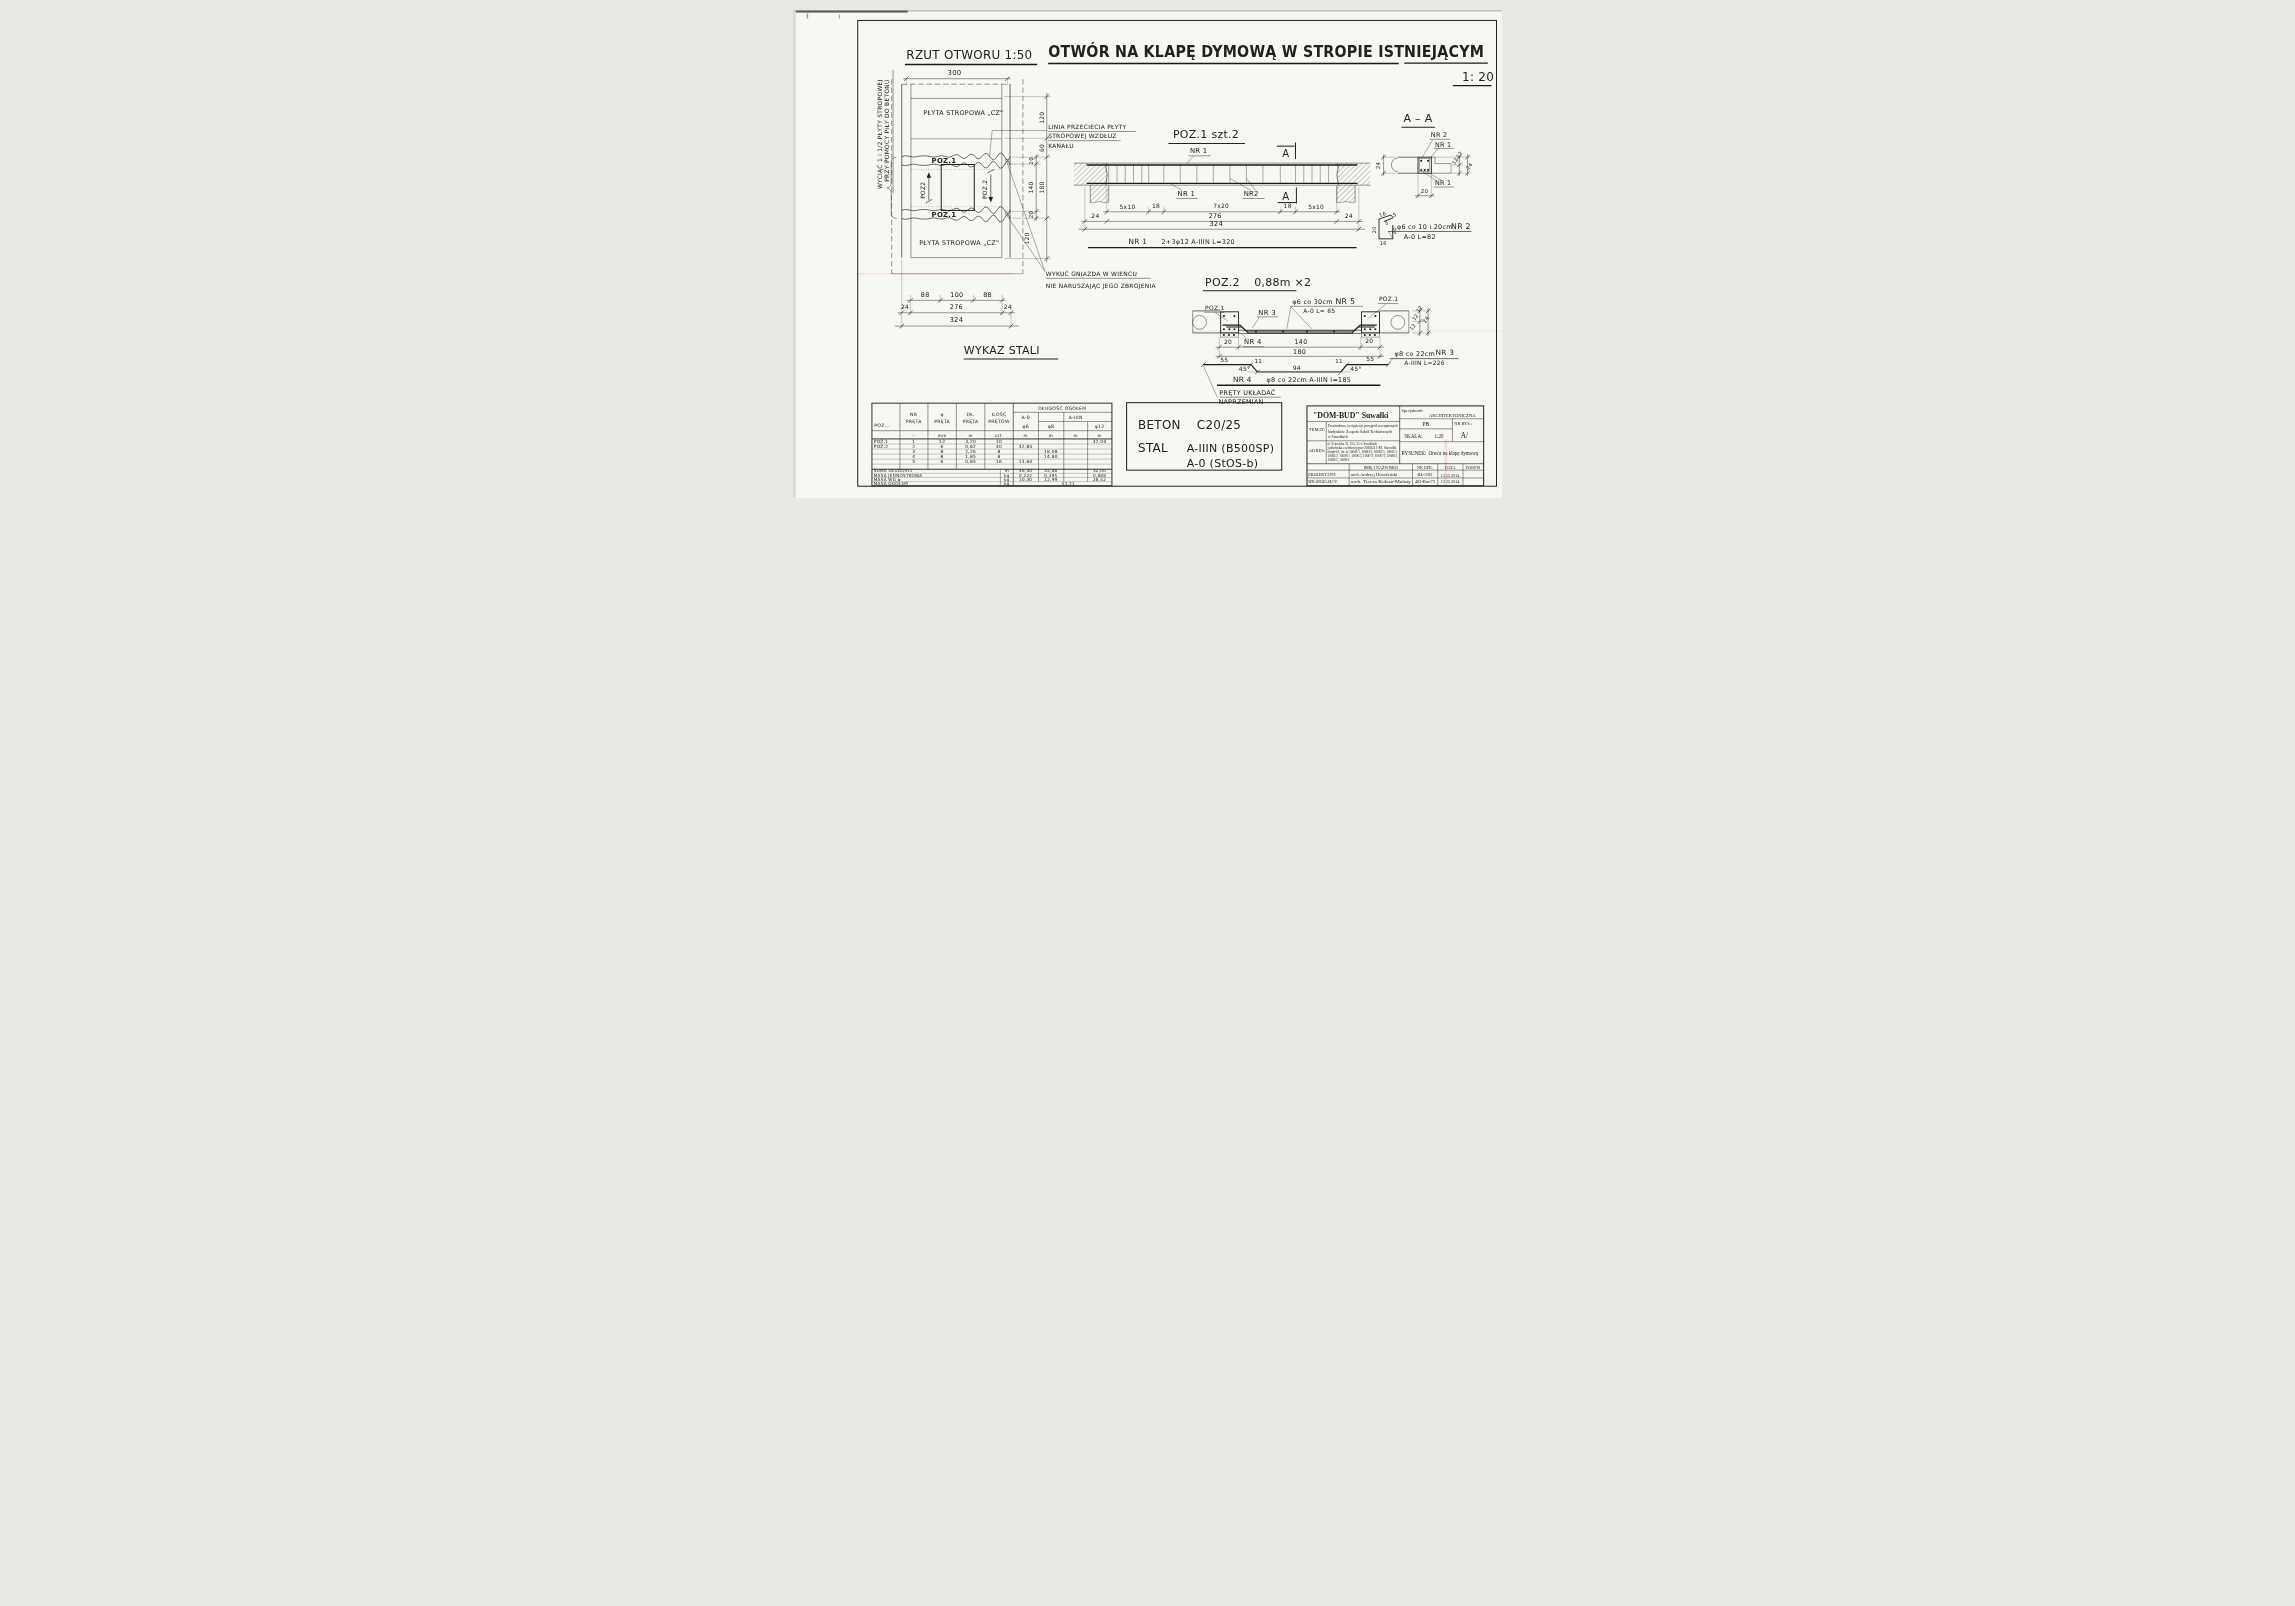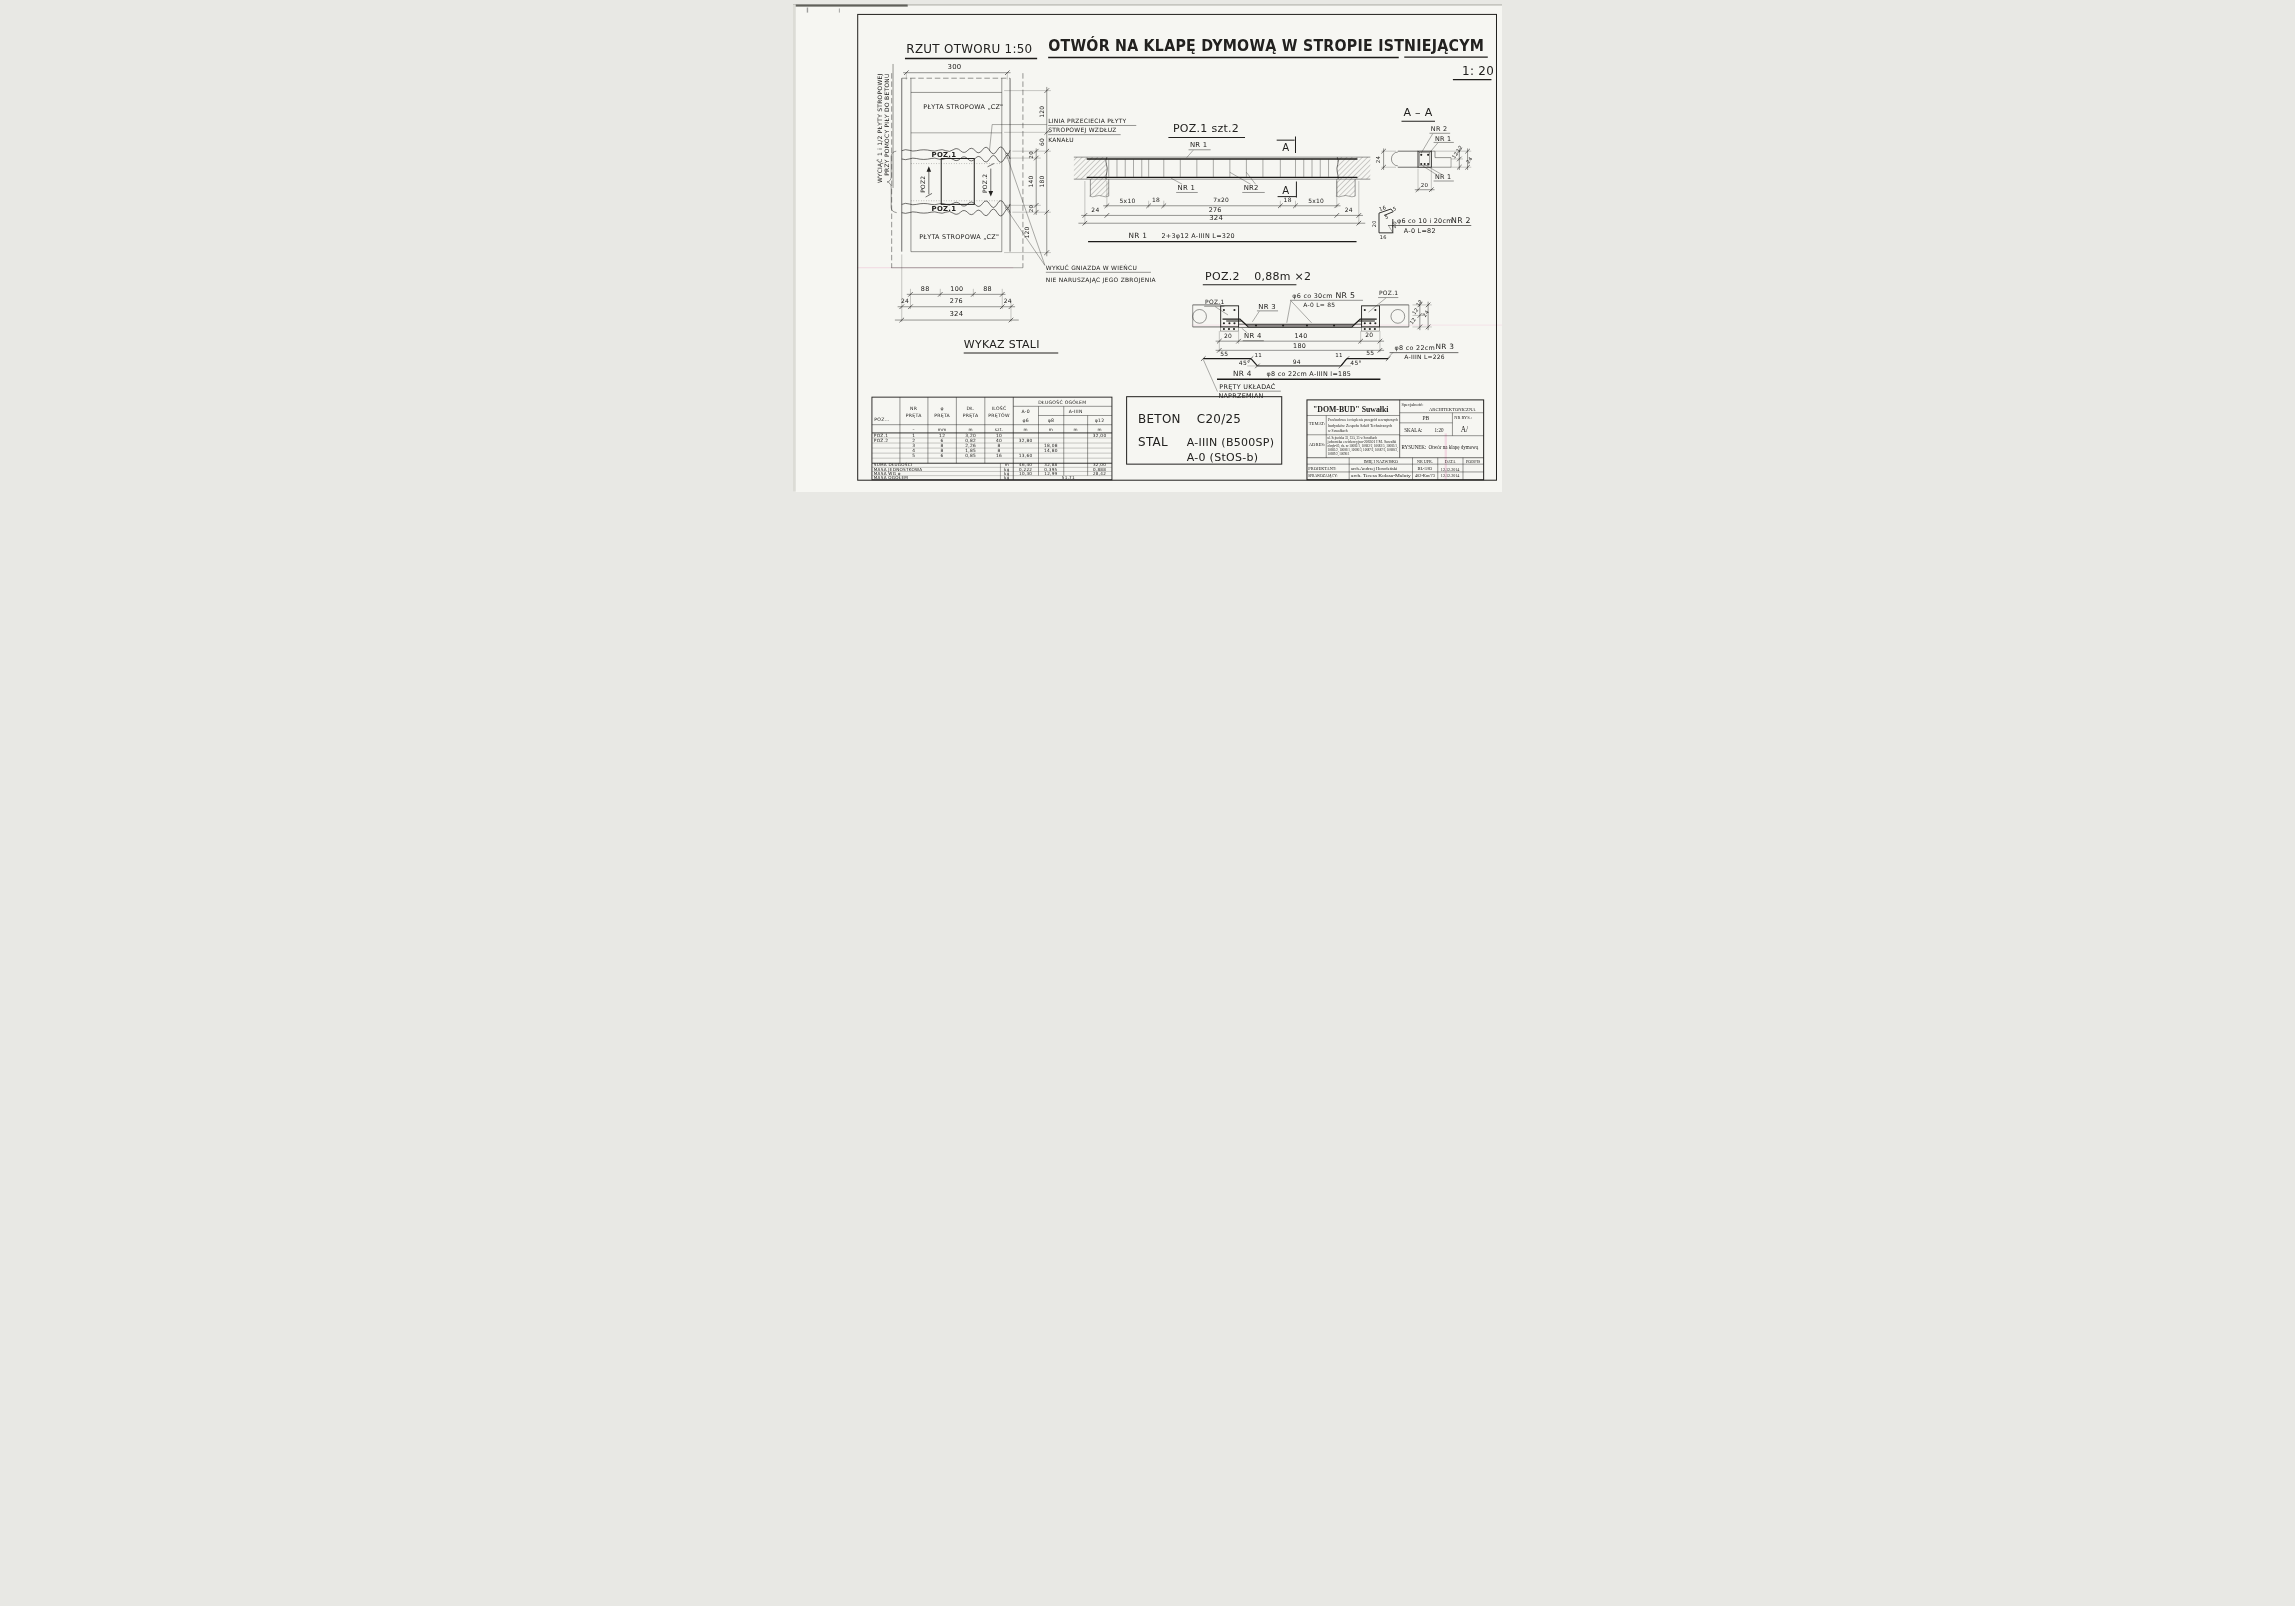--- a/index.html
+++ b/index.html
@@ -1,16 +1,16 @@
 <!DOCTYPE html>
 <html style="font-size:7.3px"><head>
 <meta charset="utf-8">
 <style>
   html,body{margin:0;padding:0;background:#e8e8e4;}
-  .sheet{position:relative;width:709px;height:488px;margin:4px auto;background:#f6f6f2;overflow:hidden;
+  .sheet{position:relative;width:709px;height:488px;margin:10px auto;background:#f6f6f2;overflow:hidden;
          font-family:"DejaVu Sans",sans-serif;}
   svg{display:block}
   text{fill:#22211f;font-family:"DejaVu Sans",sans-serif;letter-spacing:.6px;}
   .ser{font-family:"Liberation Serif",serif;letter-spacing:0;}
   .bold{font-weight:bold;}
   .ctr{text-anchor:middle;}
   .ln{stroke:#22211f;stroke-width:1;fill:none;}
   .ln08{stroke:#22211f;stroke-width:.8;fill:none;}
   .ln06{stroke:#444340;stroke-width:.6;fill:none;}
   .ln14{stroke:#22211f;stroke-width:1.4;fill:none;}

